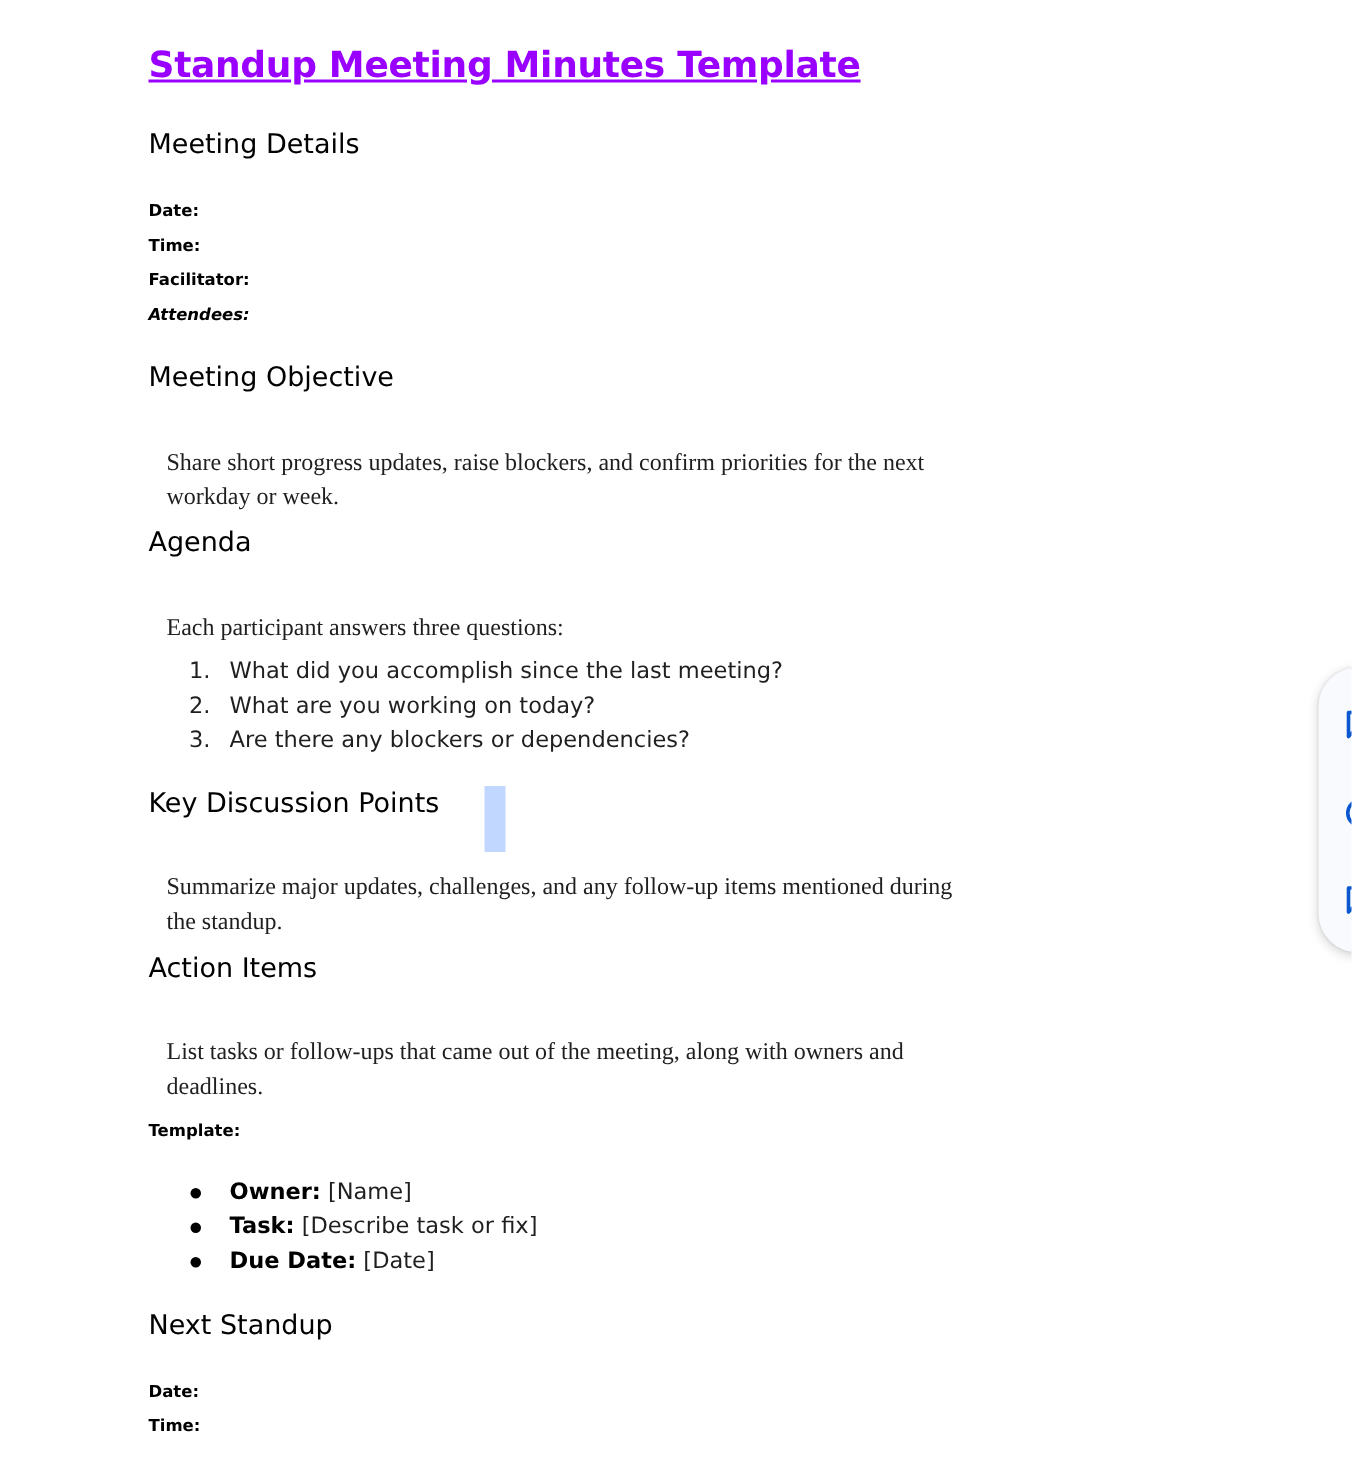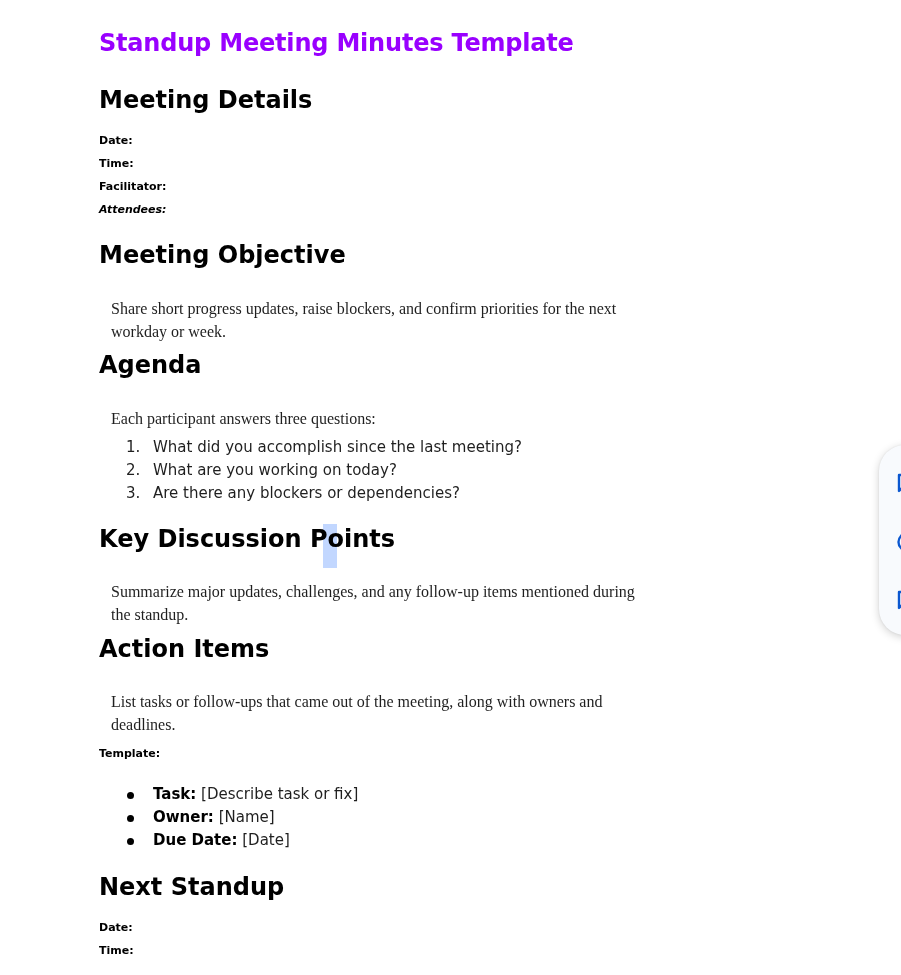--- a/index.html
+++ b/index.html
@@ -24,27 +24,28 @@
   .title {
     position: absolute;
     top: 29px;
     left: 0;
     margin: 0;
     font-size: 24px;
     font-weight: bold;
     color: #9900ff;
     white-space: nowrap;
     letter-spacing: -0.2px;
+    text-decoration: underline;
   }
   .h2 {
     position: absolute;
     left: 0;
     margin: 0;
-    font-size: 24px;
-    font-weight: bold;
+    font-size: 18px;
+    font-weight: normal;
     color: #000000;
     white-space: nowrap;
   }
   .p {
     position: absolute;
     left: 0;
     margin: 12px;
     font-size: 15px;
     line-height: 23px;
     color: #1f1f1f;
@@ -157,27 +158,27 @@
   <p class="p" style="top:568px;">Summarize major updates, challenges, and any follow-up items mentioned during</p>
   <p class="p" style="top:591px;">the standup.</p>
 
   <h2 class="h2" style="top:635px;">Action Items</h2>
   <p class="p" style="top:678px;">List tasks or follow-ups that came out of the meeting, along with owners and</p>
   <p class="p" style="top:701px;">deadlines.</p>
   <p class="bold-line" style="top:742px;">Template:</p>
   <ul class="list" style="top:783px;">
     <li>
       <span class="bullet"></span>
+      <b>Owner:</b>
+      <span>[Name]</span>
+    </li>
+    <li>
+      <span class="bullet"></span>
       <b>Task:</b>
       <span>[Describe task or fix]</span>
-    </li>
-    <li>
-      <span class="bullet"></span>
-      <b>Owner:</b>
-      <span>[Name]</span>
     </li>
     <li>
       <span class="bullet"></span>
       <b>Due Date:</b>
       <span>[Date]</span>
     </li>
   </ul>
 
   <h2 class="h2" style="top:873px;">Next Standup</h2>
   <p class="bold-line" style="top:916px;">Date:</p>

